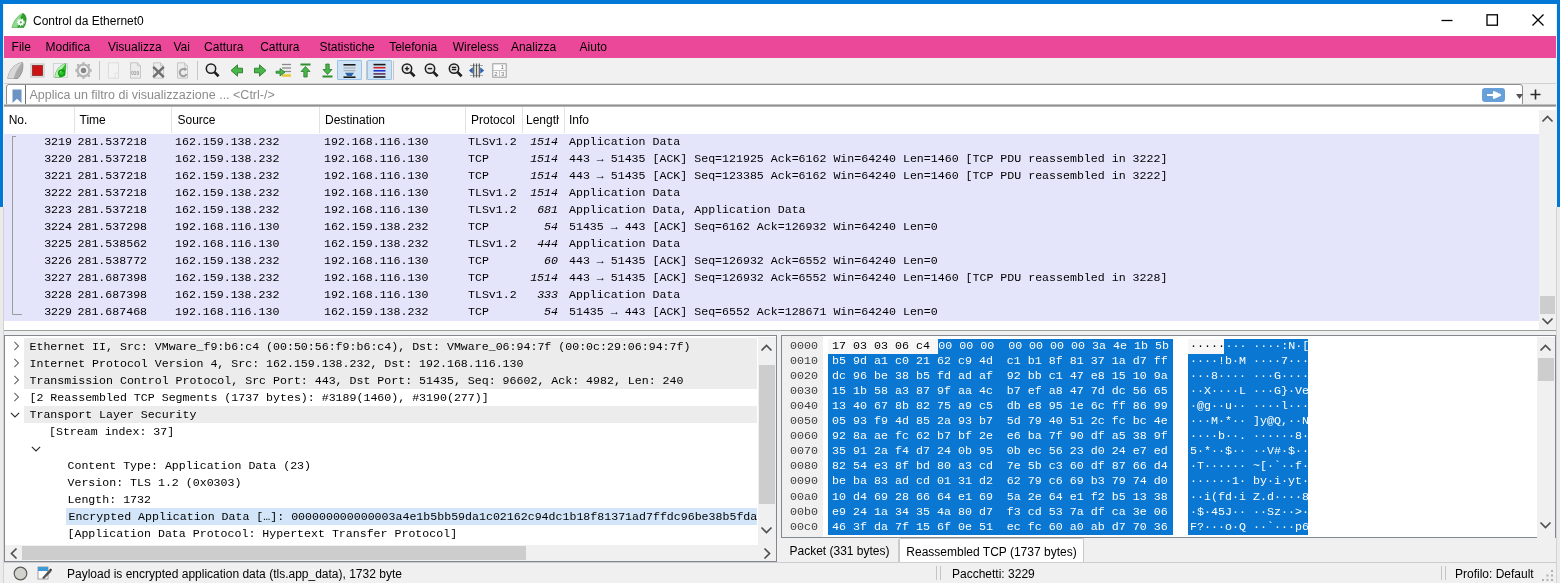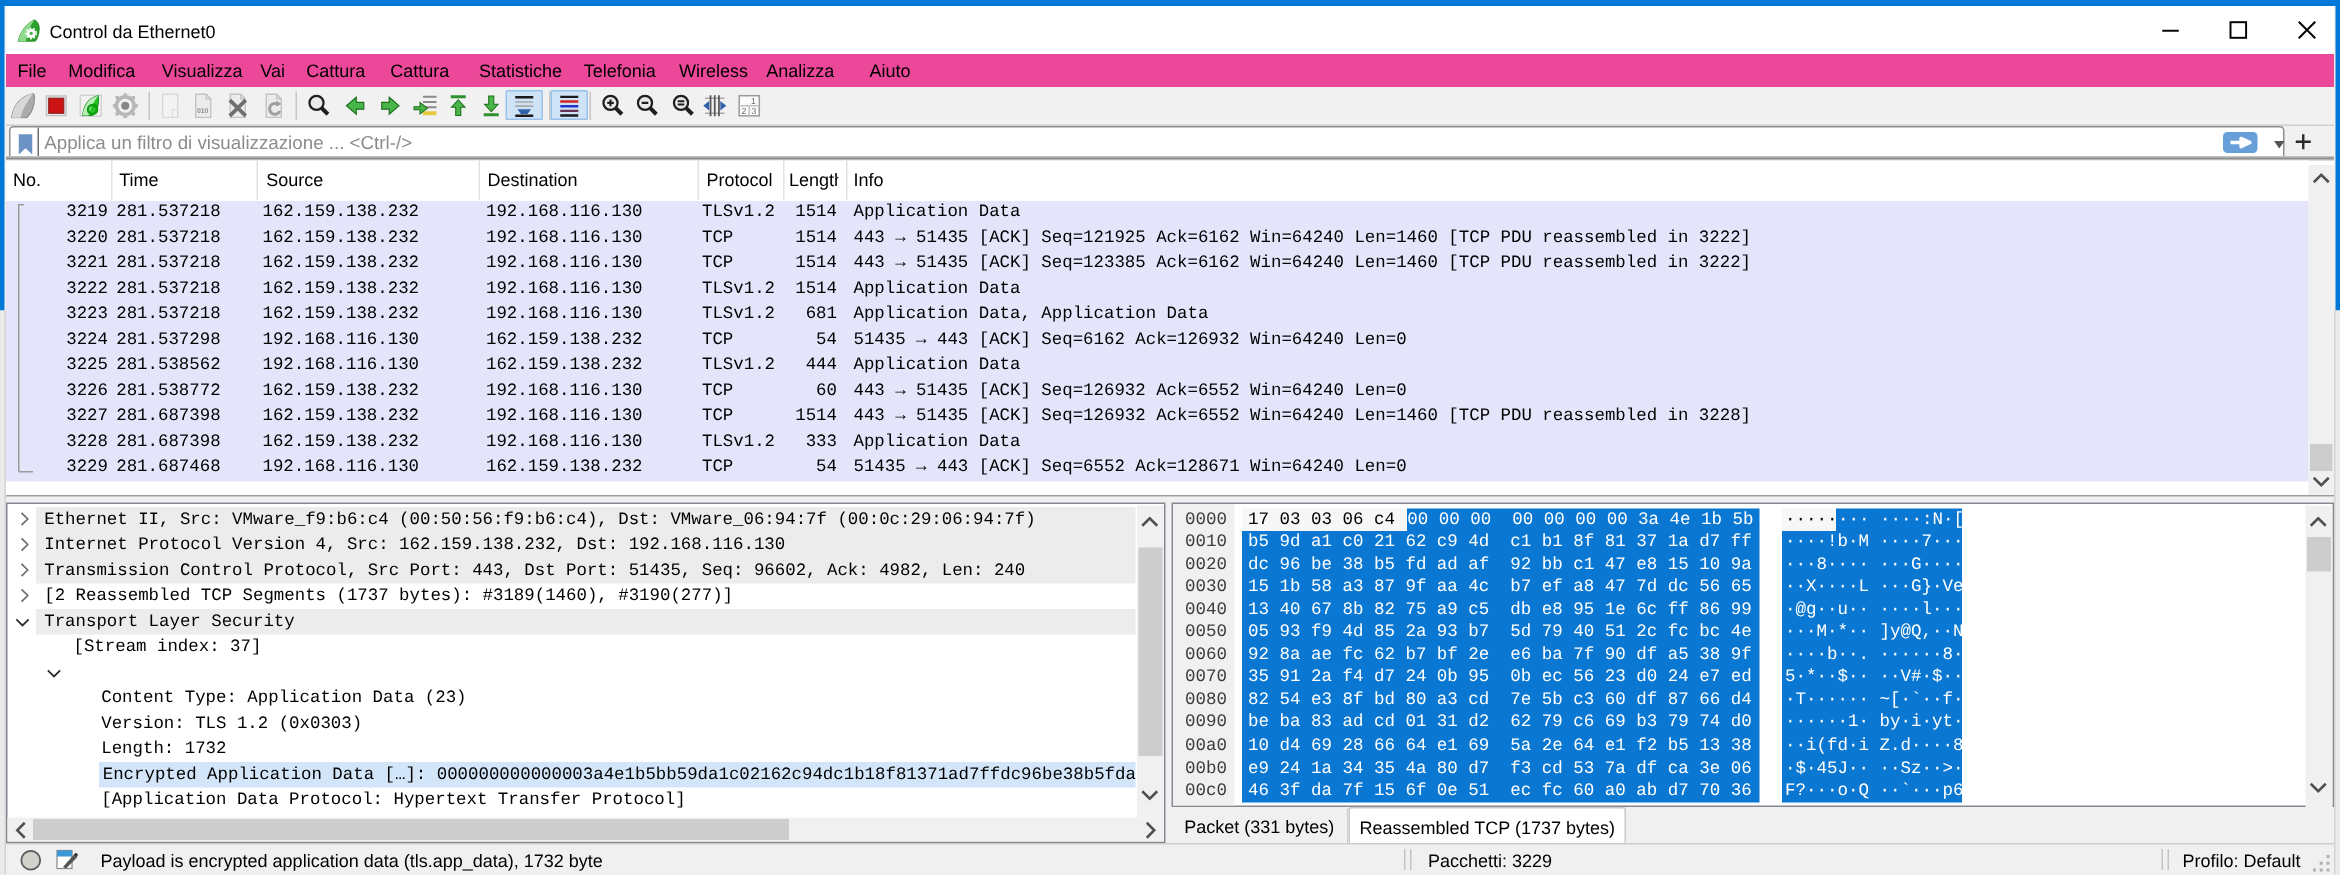--- a/index.html
+++ b/index.html
@@ -25,21 +25,21 @@
 #hdrline { left:4px; top:104px; width:1552px; height:3px; background:#909090; border-top:1px solid #c0c0c0; border-bottom:1px solid #b5b5b5; }
 #list { left:4px; top:107px; width:1552px; height:224px; background:#fff; border-bottom:1px solid #9b9da1; }
 #lhead { position:absolute; left:0; top:0; width:1535px; height:26.5px; background:#fff; }
 #lhead .hl { position:absolute; top:6px; color:#000; }
 #lhead .sep { position:absolute; top:0; width:1px; height:26px; background:#e2e2e2; }
 #lrows { position:absolute; left:0; top:26.5px; width:1535px; height:187px; background:#e4e4fb; }
 .prow { position:absolute; left:0; width:1535px; height:17px; }
 .prow span { position:absolute; top:1px; }
 .c-no { text-align:right; width:68px; left:0; }
 .c-time { left:73.5px; } .c-src { left:171px; } .c-dst { left:320px; } .c-proto { left:464px; }
-.c-len { text-align:right; width:50px; left:504px; } .c-info { left:565px; }
+.c-len { text-align:right; width:50px; left:504px;font-style:italic; } .c-info { left:565px; }
 .sb-track { position:absolute; background:#f0f0f0; }
 .sb-thumb { position:absolute; background:#cdcdcd; }
 #details { left:4px; top:335px; width:773px; height:227px; background:#fff; border:1px solid #828790; }
 .drow { position:absolute; left:1px; width:752px; height:17px; }
 .drow .txt { position:absolute; top:1.5px; }
 .dgray { background:#ececec; left:19px; width:733px; }
 .dsel { background:#d3e6f9; left:61px; width:691px; }
 #hex { left:781px; top:335px; width:775px; height:203px; background:#fff; border:1px solid #828790; }
 #hexoff { position:absolute; left:0px; top:0px; width:41px; height:201px; background:#f0f0f0; }
 .hrow { position:absolute; height:15.05px; }

